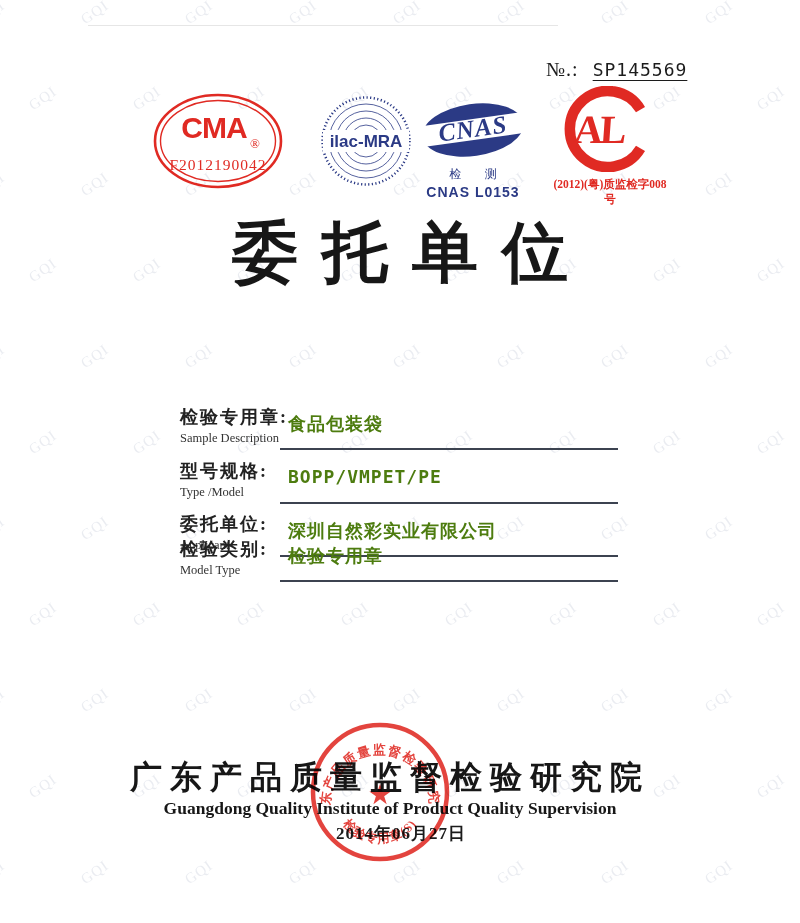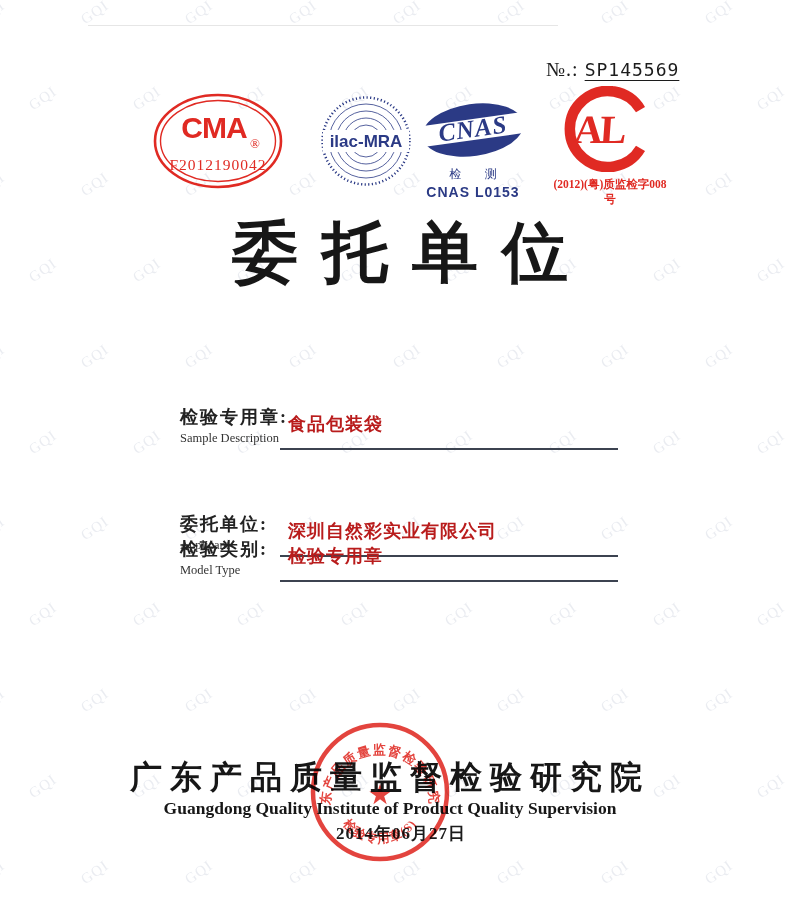--- a/index.html
+++ b/index.html
@@ -5,21 +5,21 @@
   html,body{margin:0;padding:0;background:#ffffff;}
   .page{position:relative;width:800px;height:923px;background:#fff;overflow:hidden;
         font-family:"Liberation Serif",serif;color:#1c1c1c;}
   
   #watermarks{position:absolute;inset:0;z-index:0;pointer-events:none;}
   .wm{position:absolute;transform:rotate(-35deg);font:15px "Liberation Serif",serif;
       color:rgba(125,138,165,0.16);letter-spacing:1px;}
   .scan-line{position:absolute;left:88px;top:25px;width:470px;height:1px;background:#e6e6e6;}
   
   .report-no{position:absolute;left:546px;top:58px;font-size:20px;letter-spacing:1px;z-index:2;}
-  .report-no .no-val{text-decoration:underline;text-underline-offset:4px;margin-left:6px;
+  .report-no .no-val{text-decoration:underline;text-underline-offset:4px;margin-left:14px;
       font-family:"DejaVu Sans Mono","Liberation Mono",monospace;font-size:18px;}
   
   .logo{position:absolute;z-index:2;}
   .cma-wrap{left:152px;top:92px;}
   .ilac-wrap{left:321px;top:96px;}
   .cnas-wrap{left:413px;top:100px;width:120px;text-align:center;}
   .cnas-sub-cn{font-family:"Liberation Sans",sans-serif;font-weight:normal;font-size:12px;
       color:#2b3a85;letter-spacing:10px;margin-top:0px;padding-left:10px;}
   .cnas-sub-code{font-family:"Liberation Sans",sans-serif;font-weight:bold;font-size:14px;
       color:#2b3a85;letter-spacing:1px;margin-top:1px;}
@@ -28,21 +28,21 @@
   
   .title-cn{position:absolute;left:0;top:208px;width:800px;margin:0;text-align:center;
       font-size:66px;font-weight:700;letter-spacing:24px;padding-left:24px;box-sizing:border-box;
       color:#171717;z-index:2;}
   .title-en{position:absolute;left:0;top:294px;width:800px;margin:0;text-align:center;
       font-size:31px;font-weight:700;letter-spacing:1px;word-spacing:6px;color:#171717;z-index:2;}
   
   .field-row{position:absolute;left:0;width:800px;height:54px;z-index:2;}
   .f-cn{position:absolute;left:180px;top:0;font-size:18px;font-weight:600;letter-spacing:2px;color:#222;}
   .f-en{position:absolute;left:180px;top:26px;font-size:12.5px;color:#333;}
-  .f-value{position:absolute;left:288px;top:7px;font-size:18px;font-weight:700;color:#b91c1c;
+  .f-value{position:absolute;left:288px;top:7px;font-size:18px;font-weight:700;color:#4d7c0f;
       letter-spacing:1px;}
   .f-value.latin{font-family:"DejaVu Sans Mono","Liberation Mono",monospace;font-weight:700;}
   .f-line{position:absolute;left:280px;top:43px;width:338px;height:1.5px;background:#3c4350;}
   
   .org-cn{position:absolute;left:0;top:756px;width:780px;margin:0;text-align:center;
       font-size:32px;font-weight:700;letter-spacing:8px;color:#171717;z-index:2;}
   .org-en{position:absolute;left:0;top:798px;width:780px;margin:0;text-align:center;
       font-size:17.5px;font-weight:700;color:#171717;z-index:2;}
   .report-date{position:absolute;left:6px;top:822px;width:790px;text-align:center;
       font-size:17px;font-weight:700;letter-spacing:1px;color:#1b1b1b;z-index:2;}
@@ -190,20 +190,26 @@
   </div>
 
   <h1 class="title-cn">委托单位</h1>
 
   <div class="field-row" style="top:405px">
     <div class="f-cn">检验专用章:</div>
     <div class="f-en">Sample Description</div>
     <div class="f-value">食品包装袋</div>
     <div class="f-line"></div>
   </div>
+  <div class="field-row" style="top:459px">
+    <div class="f-cn">型号规格:</div>
+    <div class="f-en">Type /Model</div>
+    <div class="f-value latin">BOPP/VMPET/PE</div>
+    <div class="f-line"></div>
+  </div>
   <div class="field-row" style="top:512px">
     <div class="f-cn">委托单位:</div>
     <div class="f-en">Applicant</div>
     <div class="f-value">深圳自然彩实业有限公司</div>
     <div class="f-line"></div>
   </div>
   <div class="field-row" style="top:537px">
     <div class="f-cn">检验类别:</div>
     <div class="f-en">Model Type</div>
     <div class="f-value">检验专用章</div>

